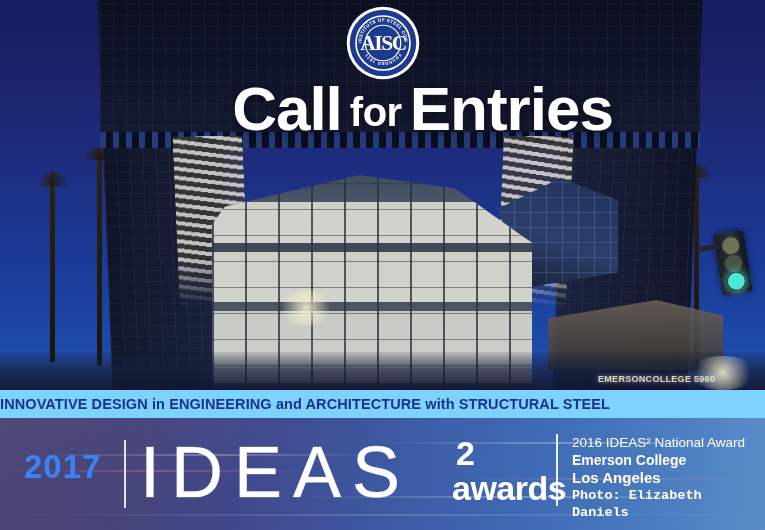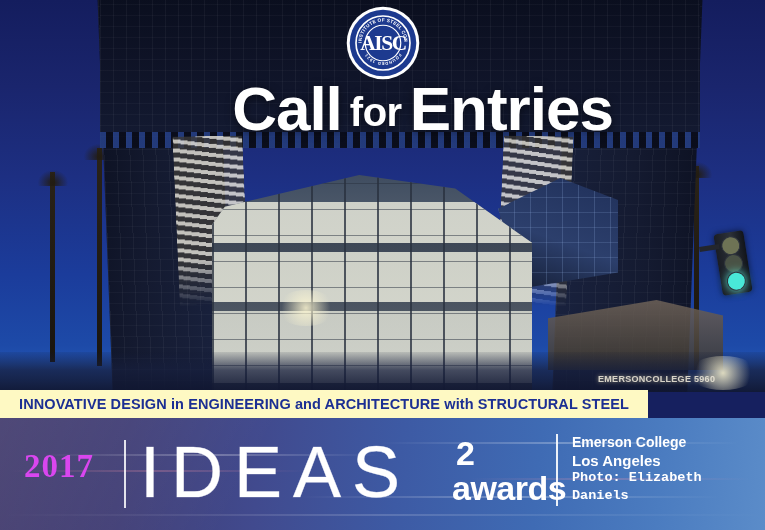--- a/index.html
+++ b/index.html
@@ -171,23 +171,23 @@
     font-family:"Liberation Sans",sans-serif;
   }
   .headline .mid{
     font-size:40px;font-weight:700;letter-spacing:-.5px;
     margin:0 8px;position:relative;top:-4px;
     font-family:"Liberation Sans",sans-serif;
   }
 
   
   .tagbar{
-    position:absolute;left:0;top:390px;width:648px;height:28px;z-index:7;
-    background:#fef9c3;
-    display:flex;align-items:center;justify-content:center;
+    position:absolute;left:0;top:390px;width:765px;height:28px;z-index:7;
+    background:#7dd3fc;
+    display:flex;align-items:center;
   }
   .tagbar .txt{
     color:#1c2f93;font-size:14.5px;font-weight:700;letter-spacing:.1px;
     font-family:"Liberation Sans",sans-serif;white-space:nowrap;
   }
 
   
   .bottom{
     position:absolute;left:0;top:418px;width:765px;height:112px;z-index:7;
     background:
@@ -198,22 +198,22 @@
   .bottom .streak{
     position:absolute;height:2px;opacity:.30;
     background:linear-gradient(90deg,rgba(255,255,255,0),rgba(255,255,255,.9),rgba(255,255,255,0));
   }
   .bottom .streak.pink{
     background:linear-gradient(90deg,rgba(255,150,170,0),rgba(255,150,170,.85),rgba(255,150,170,0));
   }
 
   .year{
     position:absolute;left:24px;top:448px;z-index:9;
-    color:#d946ef;font-size:33px;font-weight:700;letter-spacing:1px;
-    font-family:Liberation Serif, serif;
+    color:#3b82f6;font-size:33px;font-weight:700;letter-spacing:1px;
+    font-family:Liberation Sans, sans-serif;
   }
   .vrule1{
     position:absolute;left:124px;top:440px;width:2px;height:68px;
     background:rgba(255,255,255,.85);z-index:9;
   }
   .ideas{
     position:absolute;left:140px;top:432px;z-index:9;
     color:#fff;font-size:72px;line-height:80px;letter-spacing:11px;
     font-weight:300;
     font-family:"Liberation Sans",sans-serif;
@@ -344,18 +344,19 @@
   <div class="ideas">IDEAS</div>
 
   <div class="awards">
     <span class="n">2</span>
     <span class="w">awards</span>
   </div>
 
   <div class="vrule2"></div>
 
   <div class="caption">
+    <span class="c1">2016 IDEAS² National Award</span>
     <span class="c2">Emerson College</span>
     <span class="c3">Los Angeles</span>
     <span class="c4">Photo: Elizabeth Daniels</span>
   </div>
 
 </div>
 
 </body></html>

